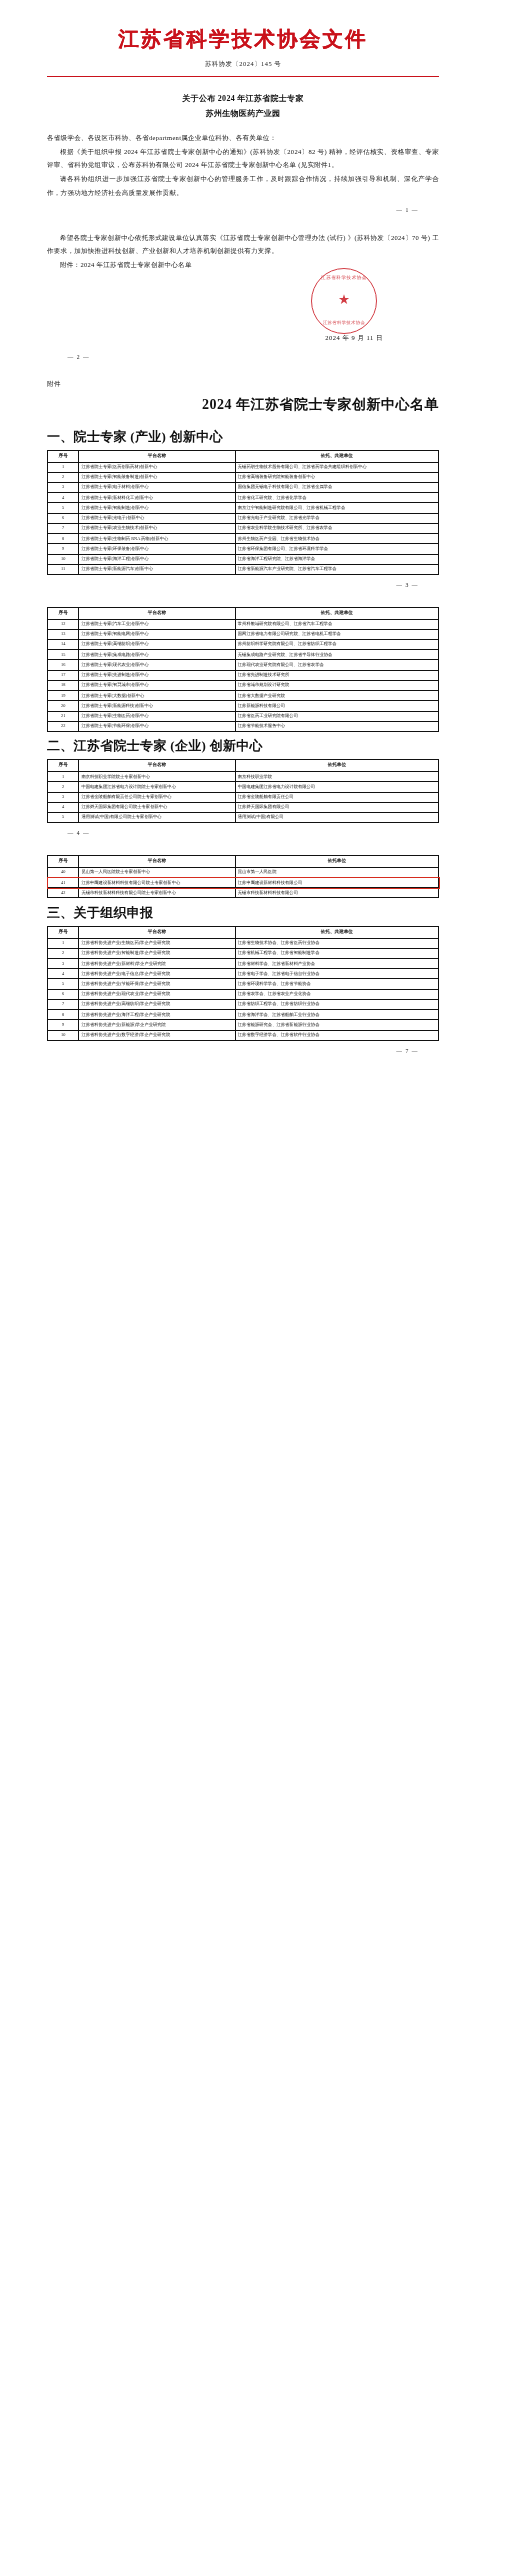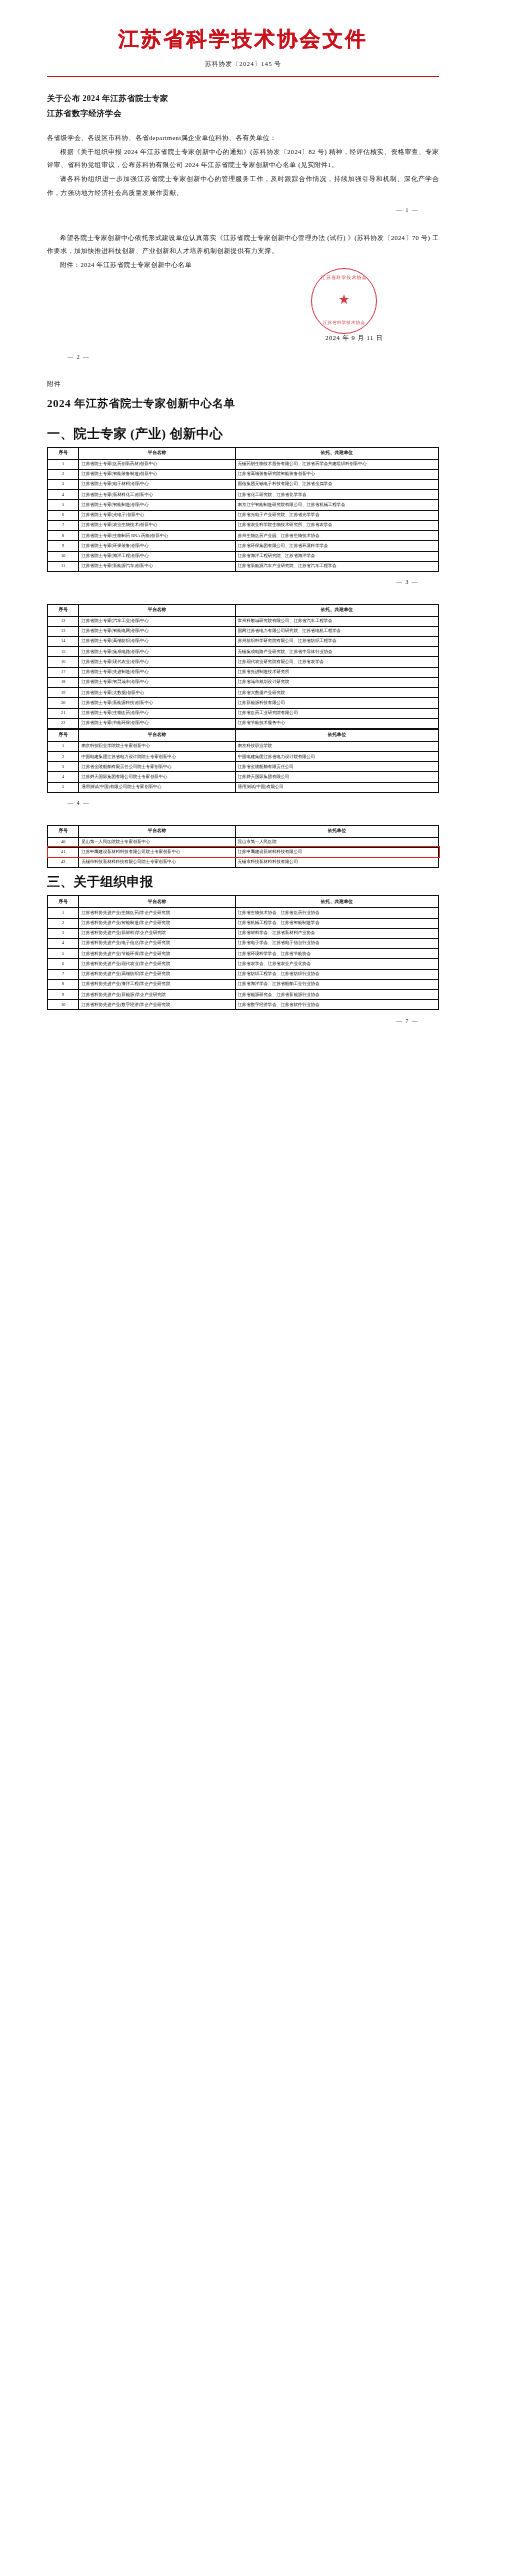--- a/index.html
+++ b/index.html
@@ -51,21 +51,21 @@
     padding-bottom: 5.2px;
   }
   .red-rule {
     height: 1.3px;
     background: #c9121b;
     width: 100%;
     margin: 2.1px 0 13.4px 0;
   }
 
   .subject-title {
-    text-align: left;
+    text-align: center;
     font-weight: bold;
     font-size: 8px;
     line-height: 1.9;
     color: #111;
     letter-spacing: 0.3px;
     margin-bottom: 9.3px;
   }
 
   .body-p {
     font-size: 6.5px;
@@ -143,23 +143,23 @@
   }
 
   
   .attach-label {
     font-size: 6.5px;
     color: #111;
     letter-spacing: 0.5px;
     padding: 3.1px 0 2.1px 0;
   }
   .attach-title {
-    text-align: left;
+    text-align: right;
     font-weight: bold;
-    font-size: 11px;
+    font-size: 14px;
     letter-spacing: 0.5px;
     color: #111;
     padding: 5.2px 0 8.2px 0;
   }
   .section-head {
     font-size: 13px;
     font-weight: bold;
     color: #111;
     letter-spacing: 0.3px;
     padding: 5.2px 0 4.1px 0;
@@ -203,21 +203,21 @@
   <div class="page">
     <div class="page-inner">
       <div class="p1-top">
         <div class="doc-title-red">江苏省科学技术协会文件</div>
         <div class="doc-number">苏科协发〔2024〕145 号</div>
         <div class="red-rule"></div>
       </div>
 
       <div class="subject-title">
         <div>关于公布 2024 年江苏省院士专家</div>
-        <div>江苏省数字经济学会</div>
+        <div>苏州生物医药产业园</div>
       </div>
 
       <p class="body-p">各省级学会、各设区市科协、各省department属企业单位科协、各有关单位：</p>
       <p class="body-p indent">根据《关于组织申报 2024 年江苏省院士专家创新中心的通知》(苏科协发〔2024〕82 号) 精神，经评估核实、资格审查、专家评审、省科协党组审议，公布苏科协有限公司 2024 年江苏省院士专家创新中心名单 (见实附件1。</p>
       <p class="body-p indent">请各科协组织进一步加强江苏省院士专家创新中心的管理服务工作，及时跟踪合作情况，持续加强引导和机制、深化产学合作，方强功地方经济社会高质量发展作贡献。</p>
 
       <div class="page-num-wrap">
         <div class="page-num">— 1 —</div>
       </div>
     </div>
@@ -388,20 +388,21 @@
               <td class="name">江苏省医药工业研究院有限公司</td>
             </tr>
             <tr>
               <td class="idx">22</td>
               <td class="name">江苏省院士专家(节能环保)创新中心</td>
               <td class="name">江苏省节能技术服务中心</td>
             </tr>
           </tbody>
       </table>
 
+      <div class="section-head">二、江苏省院士专家 (企业) 创新中心</div>
 
       <table class="t">
         <thead>
           <tr>
             <th class="idx">序号</th>
             <th class="col-platform">平台名称</th>
             <th class="col-unit">依托单位</th>
           </tr>
         </thead>
         <tbody>

